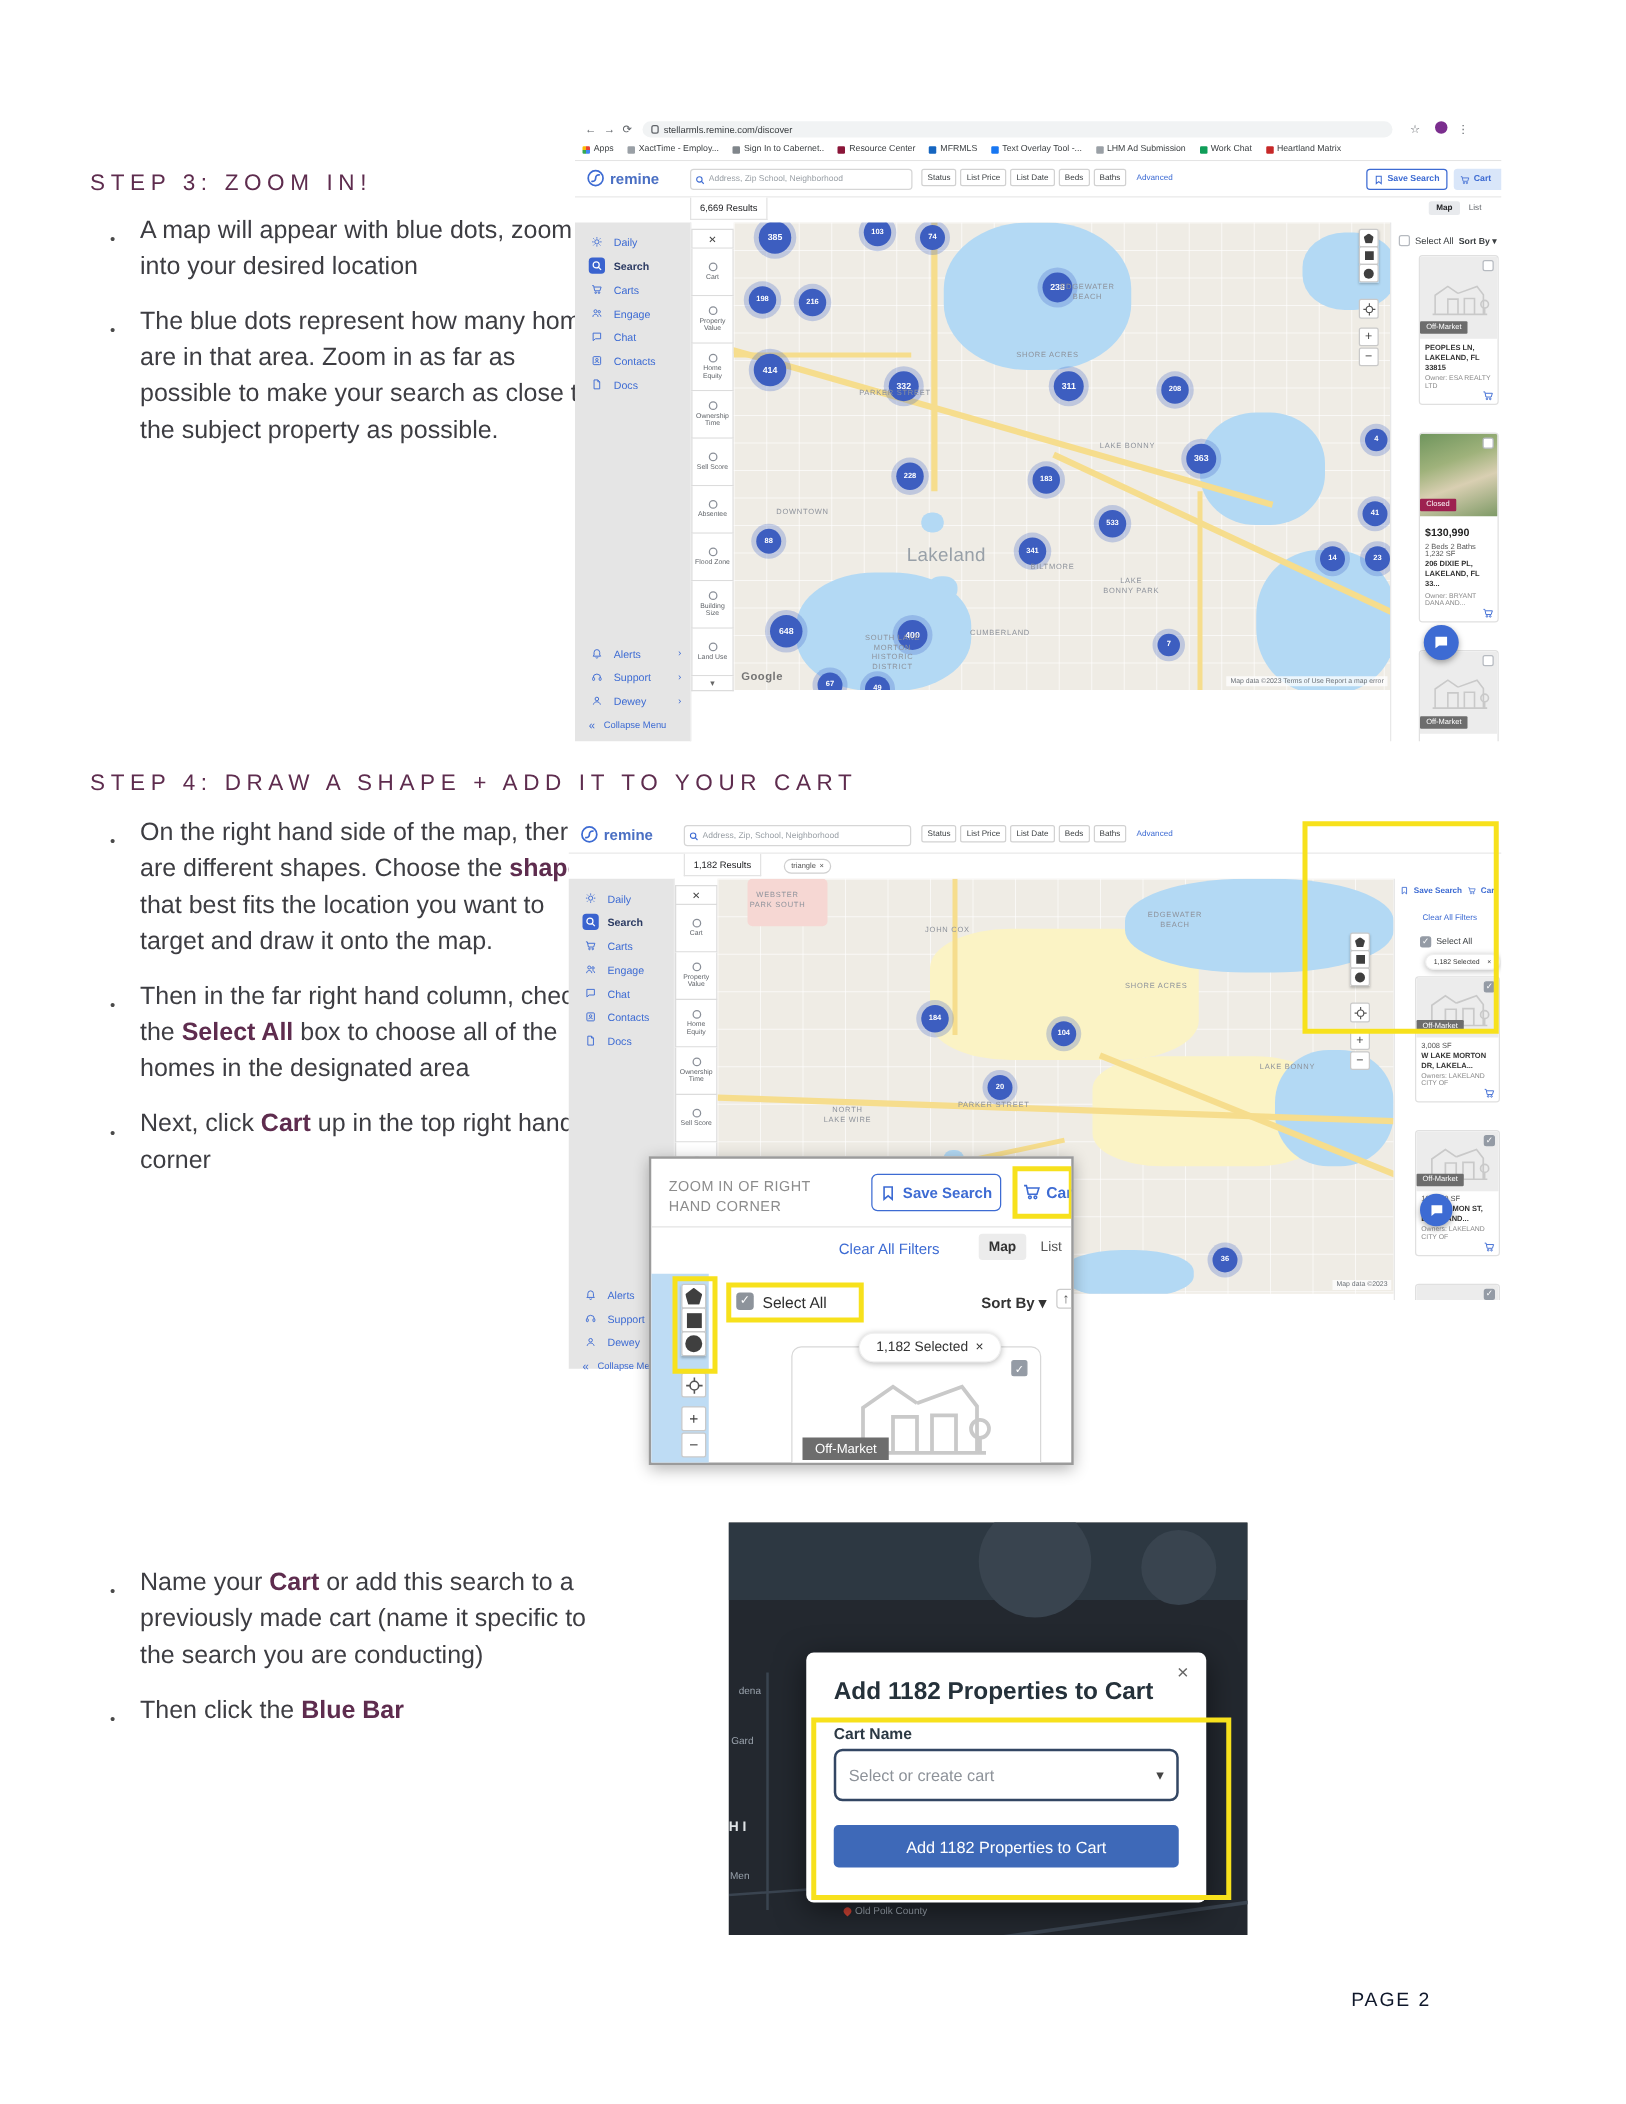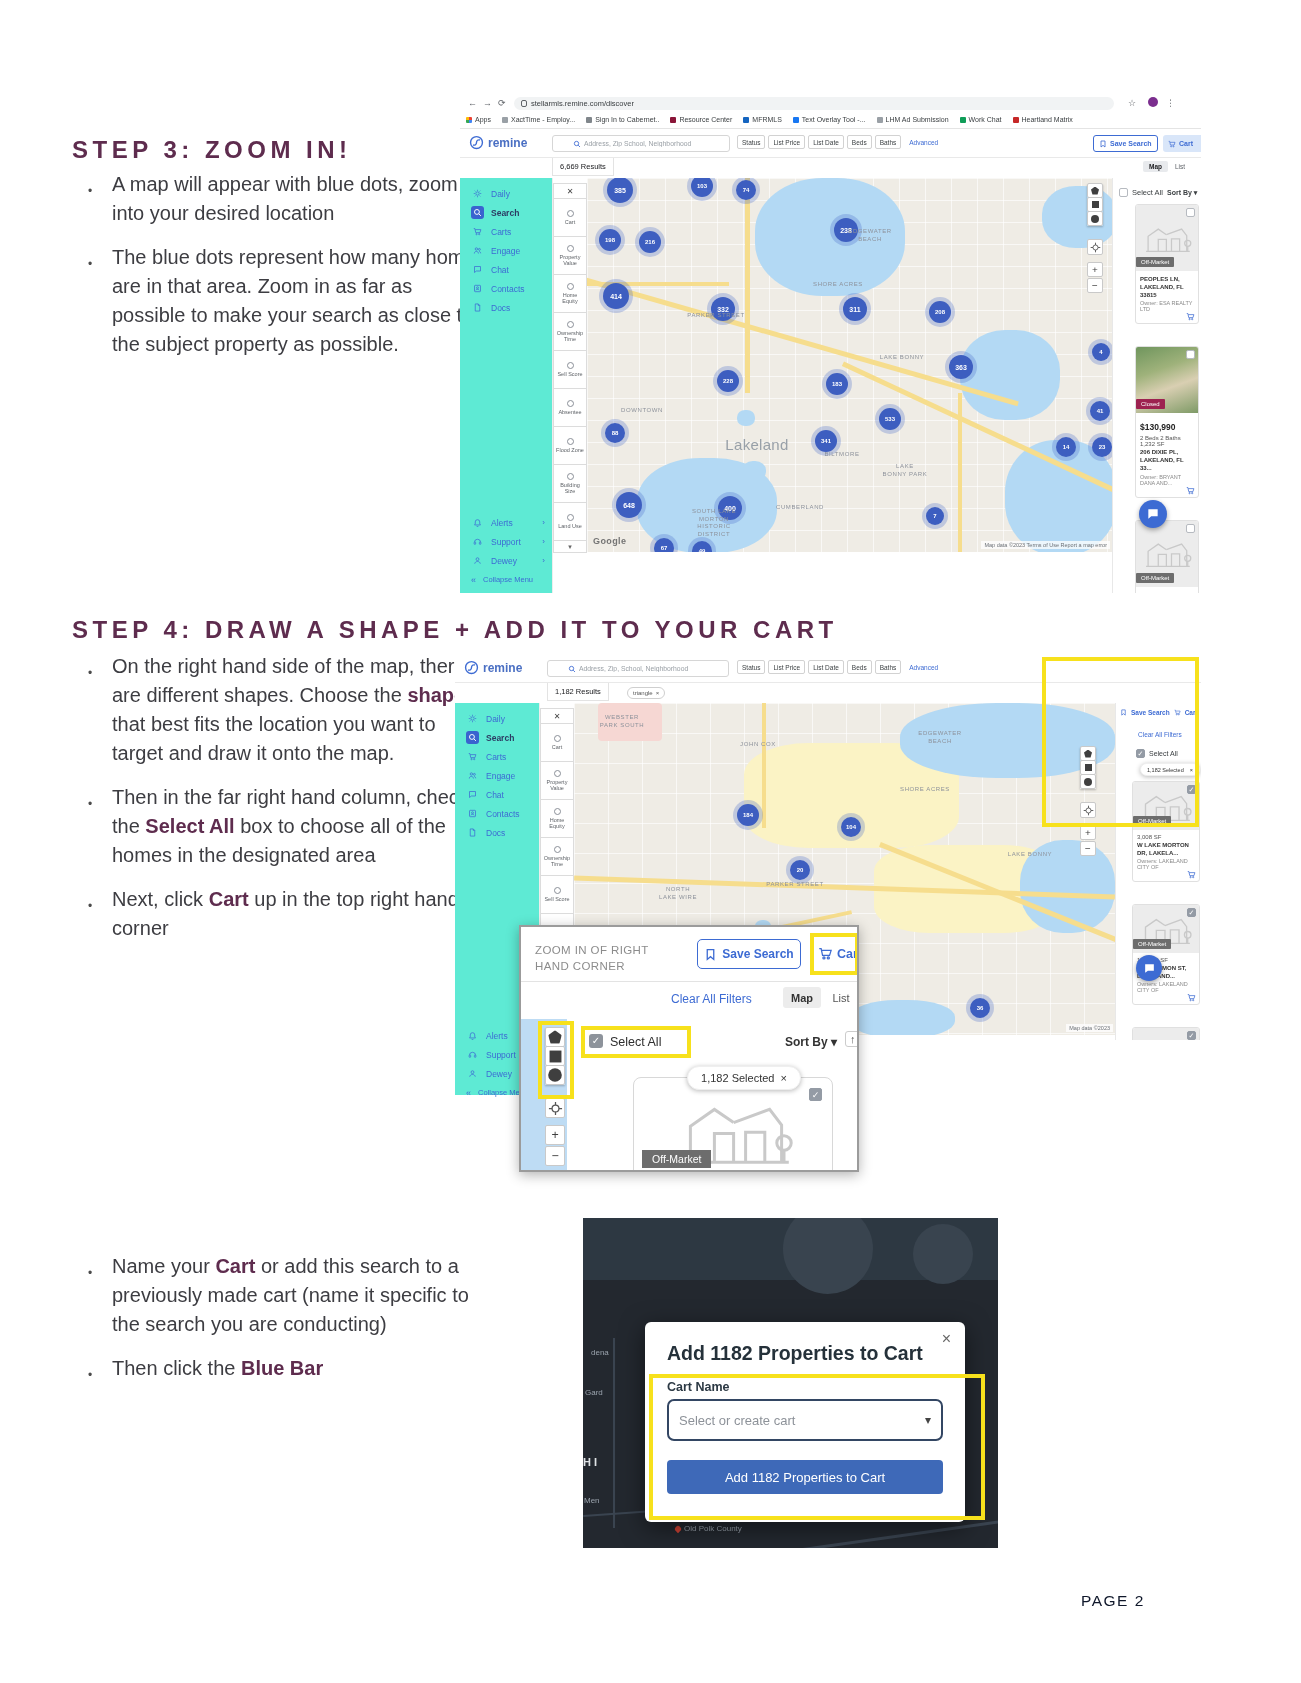--- a/index.html
+++ b/index.html
@@ -5,51 +5,51 @@
   *{box-sizing:border-box;margin:0;padding:0}
   html,body{background:#fff}
   body{font-family:"Liberation Sans",sans-serif}
   .page{position:relative;width:1301px;height:1683px;background:#fff;overflow:hidden}
   .a{position:absolute}
   .f{display:flex;align-items:center}
   button{font-family:inherit;cursor:pointer}
   input{font-family:inherit;border:none;outline:none;background:transparent}
 
   
-  .step-h{position:absolute;font-size:24px;letter-spacing:4.5px;color:#5e2c4e;white-space:nowrap;font-weight:700}
+  .step-h{position:absolute;font-size:18px;letter-spacing:4.5px;color:#5e2c4e;white-space:nowrap;font-weight:400}
   .bullets{position:absolute;font-size:20px;line-height:29px;color:#3d3d42}
   .bullet-item{display:flex;margin-bottom:15px}
   .bmark{width:24px;flex:none;font-size:12px;padding-top:7px;color:#4a4a4a}
   .brun{font-weight:bold;color:#5e2c4e}
   .footer{position:absolute;font-size:15.5px;letter-spacing:1.5px;color:#0f172a}
 
   
   .shot{position:absolute;background:#fff;color:#333}.t65{font-size:6.5px}.t7{font-size:7px}.t75{font-size:7.5px}
   .blue{color:#3d6bd3}
   .icn{display:inline-flex;align-items:center;justify-content:center;line-height:0}
 
   .urlbar{position:absolute;background:#f1f3f4;border-radius:8px;display:flex;align-items:center;gap:4px;padding:0 7px}
   .navic{position:absolute;color:#5f6368;font-size:9px}
   .bm{display:flex;align-items:center;gap:3px;white-space:nowrap}
   .bmsw{width:6px;height:6px;border-radius:1px;display:inline-block;background:#9aa0a6}
   .grid4{background:conic-gradient(#ea4335 0 25%,#4285f4 0 50%,#34a853 0 75%,#fbbc05 0)}
   .bmlbl{font-size:7px;color:#3c4043}
 
   .chip{border:1px solid #d2d2d2;border-radius:2px;background:#fff;color:#3c4043;font-size:6.5px;padding:2.5px 4px;white-space:nowrap}
   .adv{color:#3d6bd3;font-size:6.5px;margin-left:5px;white-space:nowrap}
-  .srch{position:absolute;border:1px solid #d6d6d6;border-radius:3px;display:flex;align-items:center;gap:3px;padding:0 20px;background:#fff}
+  .srch{position:absolute;border:1px solid #d6d6d6;border-radius:3px;display:flex;align-items:center;gap:3px;padding:0 3px;background:#fff}
   .srch input{font-size:6.8px;color:#555;width:100%}
   .srch input::placeholder{color:#9aa0a6}
   .savebtn{position:absolute;border:1px solid #3d6bd3;border-radius:3px;color:#3d6bd3;font-size:7px;display:flex;align-items:center;gap:3px;padding:0 5px;background:#fff;font-weight:bold}
   .cartchip{position:absolute;background:#d9e6f9;border-radius:3px 0 0 3px;color:#3d6bd3;font-size:7px;display:flex;align-items:center;gap:3px;padding:0 5px;font-weight:bold}
   .restab{position:absolute;border:1px solid #e3e3e3;border-top:none;background:#fff;font-size:7.5px;color:#202124;padding:4px 7px;white-space:nowrap}
   .mchip{font-size:6.5px;padding:2px 6px;border-radius:2px;color:#5f6368}
   .mchip.sel{background:#e8eaed;color:#202124;font-weight:bold}
 
-  .sbcol{position:absolute;background:#5eead4}
+  .sbcol{position:absolute;background:#e5e5e5}
   .sbitem{height:19px;display:flex;align-items:center;gap:7px;padding-left:11px;color:#3d6bd3;font-size:8.5px;white-space:nowrap}
   .sbico{width:13px;height:13px;border-radius:3px;display:inline-flex;align-items:center;justify-content:center;flex:none}
   .sbico.sel{background:#3a63cf}
   .sblbl{color:#3d6bd3}
   .seltxt{color:#2c3b63;font-weight:bold}
   .chev{margin-left:auto;margin-right:8px;color:#3d6bd3;font-size:8px}
   .dbl{color:#3d6bd3;font-size:9px}
 
   .tiles{position:absolute;display:flex;flex-direction:column}
   .tile{width:34px;min-height:38px;background:#fff;border:1px solid #dcdcdc;border-top:none;display:flex;flex-direction:column;align-items:center;justify-content:center;gap:2px}

